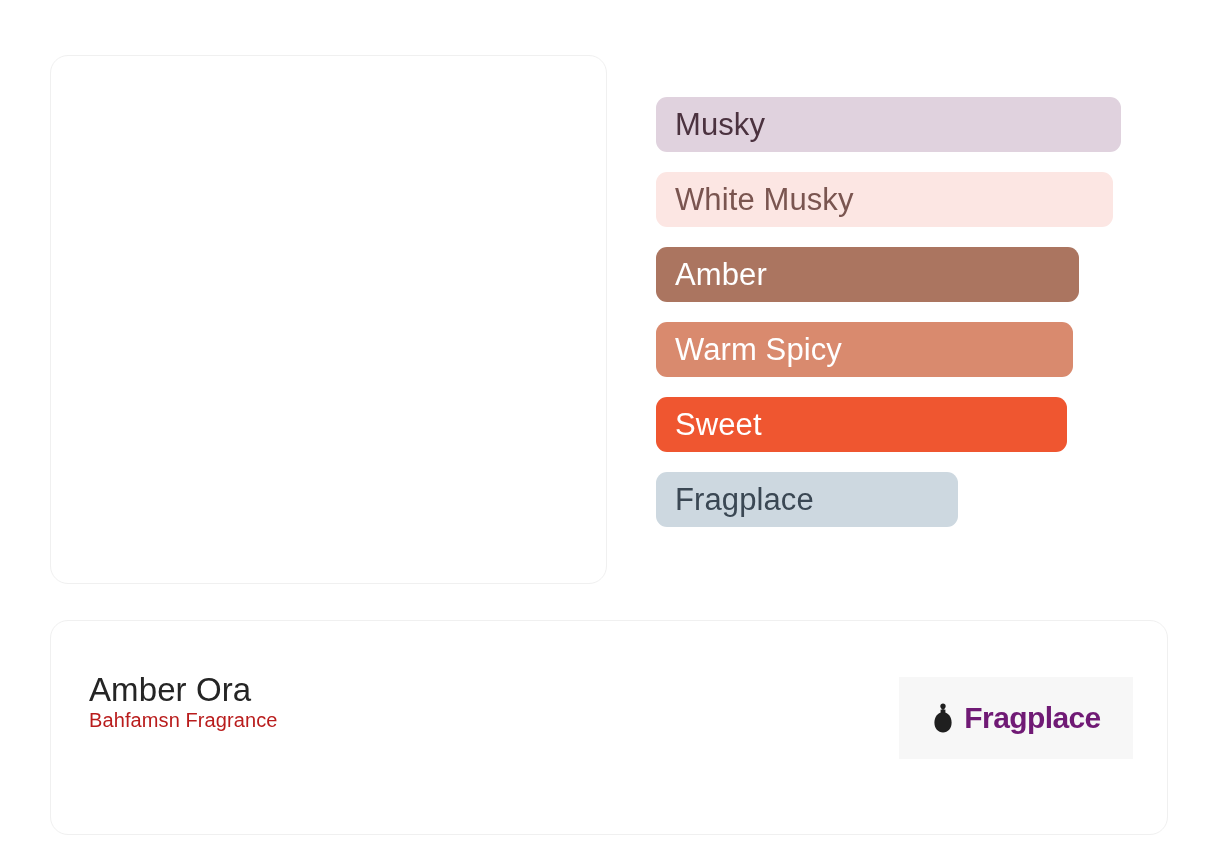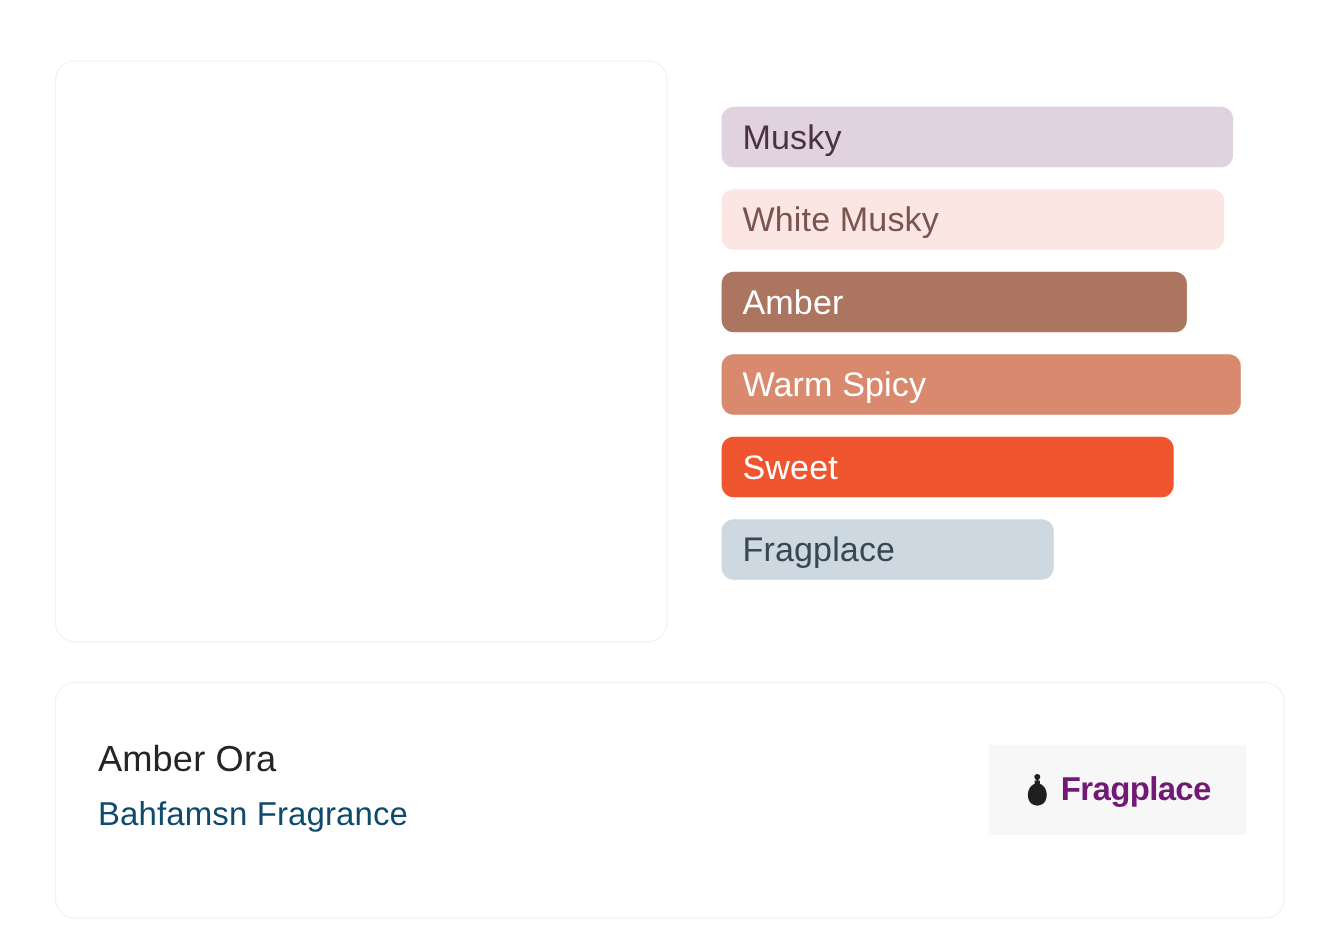--- a/index.html
+++ b/index.html
@@ -81,23 +81,22 @@
     top: 50px;
   }
   .perfume-name {
     font-size: 33px;
     color: #252525;
     line-height: 1.15;
     letter-spacing: 0.1px;
     white-space: nowrap;
   }
   .perfume-brand {
-    font-size: 30px;
-    color: #0c4a6e;
-    margin-top: 15px;
+    font-size: 20px;
+    color: #b91c1c;
     letter-spacing: 0.1px;
     white-space: nowrap;
   }
 
   .brand-logo-box {
     position: absolute;
     left: 848px;
     top: 56px;
     width: 234px;
     height: 82px;
@@ -138,21 +137,21 @@
       <div class="accord-bar" style="width: 457px; background: rgb(252, 230, 227);">
         <span class="accord-label" style="color: rgb(122, 85, 80);">White Musky</span>
       </div>
     </div>
     <div class="accord-row">
       <div class="accord-bar" style="width: 423px; background: rgb(171, 117, 96);">
         <span class="accord-label" style="color: rgb(255, 255, 255);">Amber</span>
       </div>
     </div>
     <div class="accord-row">
-      <div class="accord-bar" style="width: 472px; background: rgb(217, 138, 110);">
+      <div class="accord-bar" style="width: 417px; background: rgb(217, 138, 110);">
         <span class="accord-label" style="color: rgb(255, 255, 255);">Warm Spicy</span>
       </div>
     </div>
     <div class="accord-row">
       <div class="accord-bar" style="width: 411px; background: rgb(239, 86, 48);">
         <span class="accord-label" style="color: rgb(255, 255, 255);">Sweet</span>
       </div>
     </div>
     <div class="accord-row">
       <div class="accord-bar" style="width: 302px; background: rgb(205, 216, 224);">

